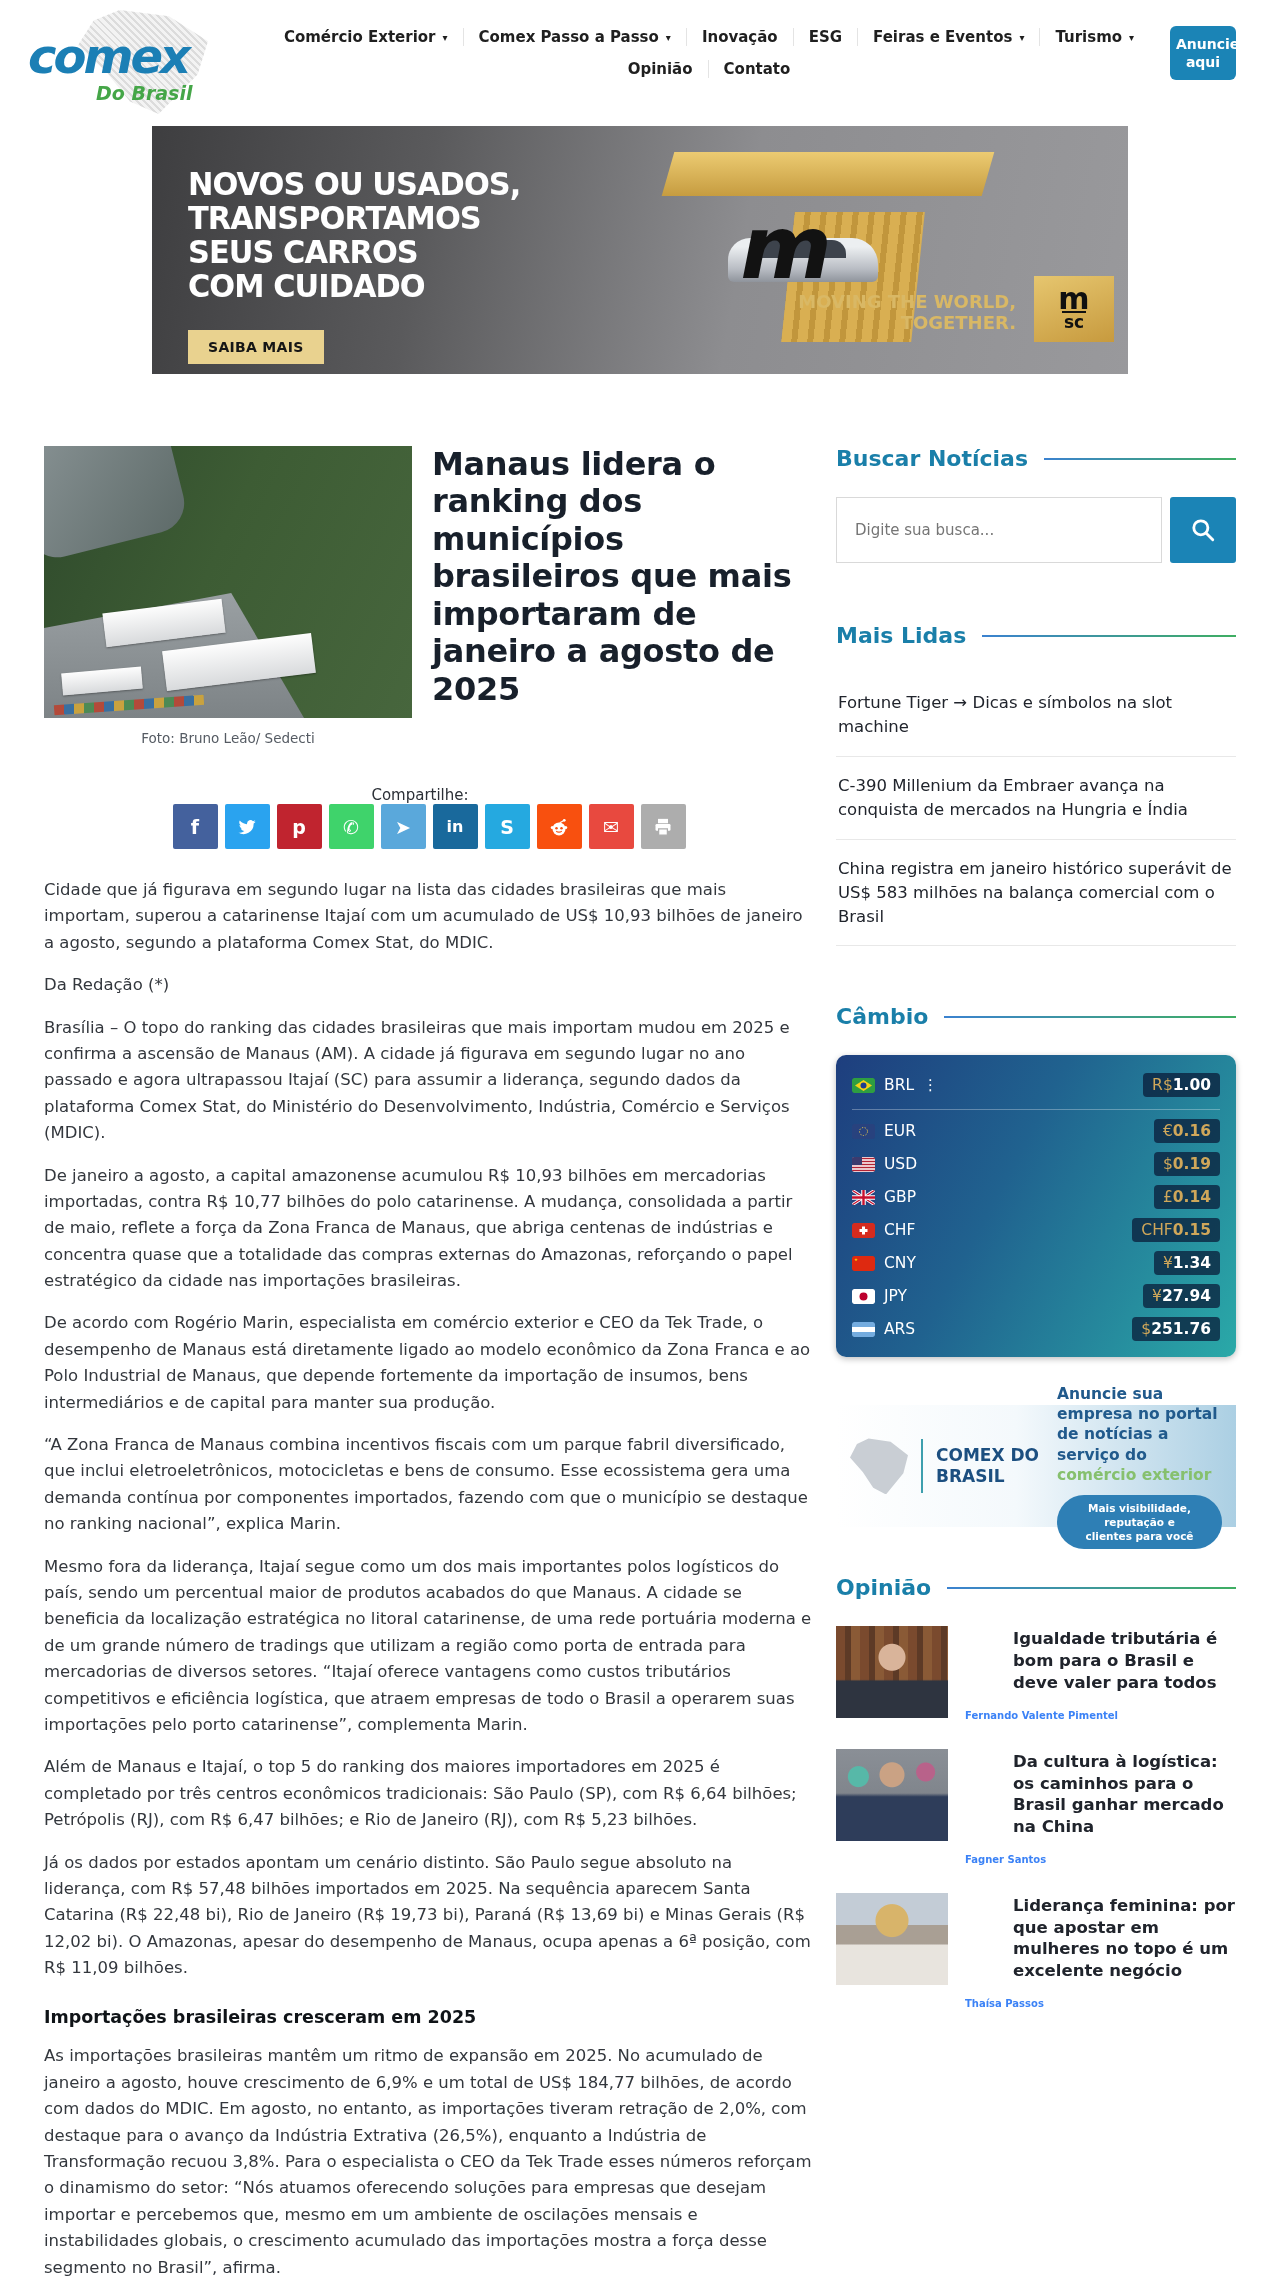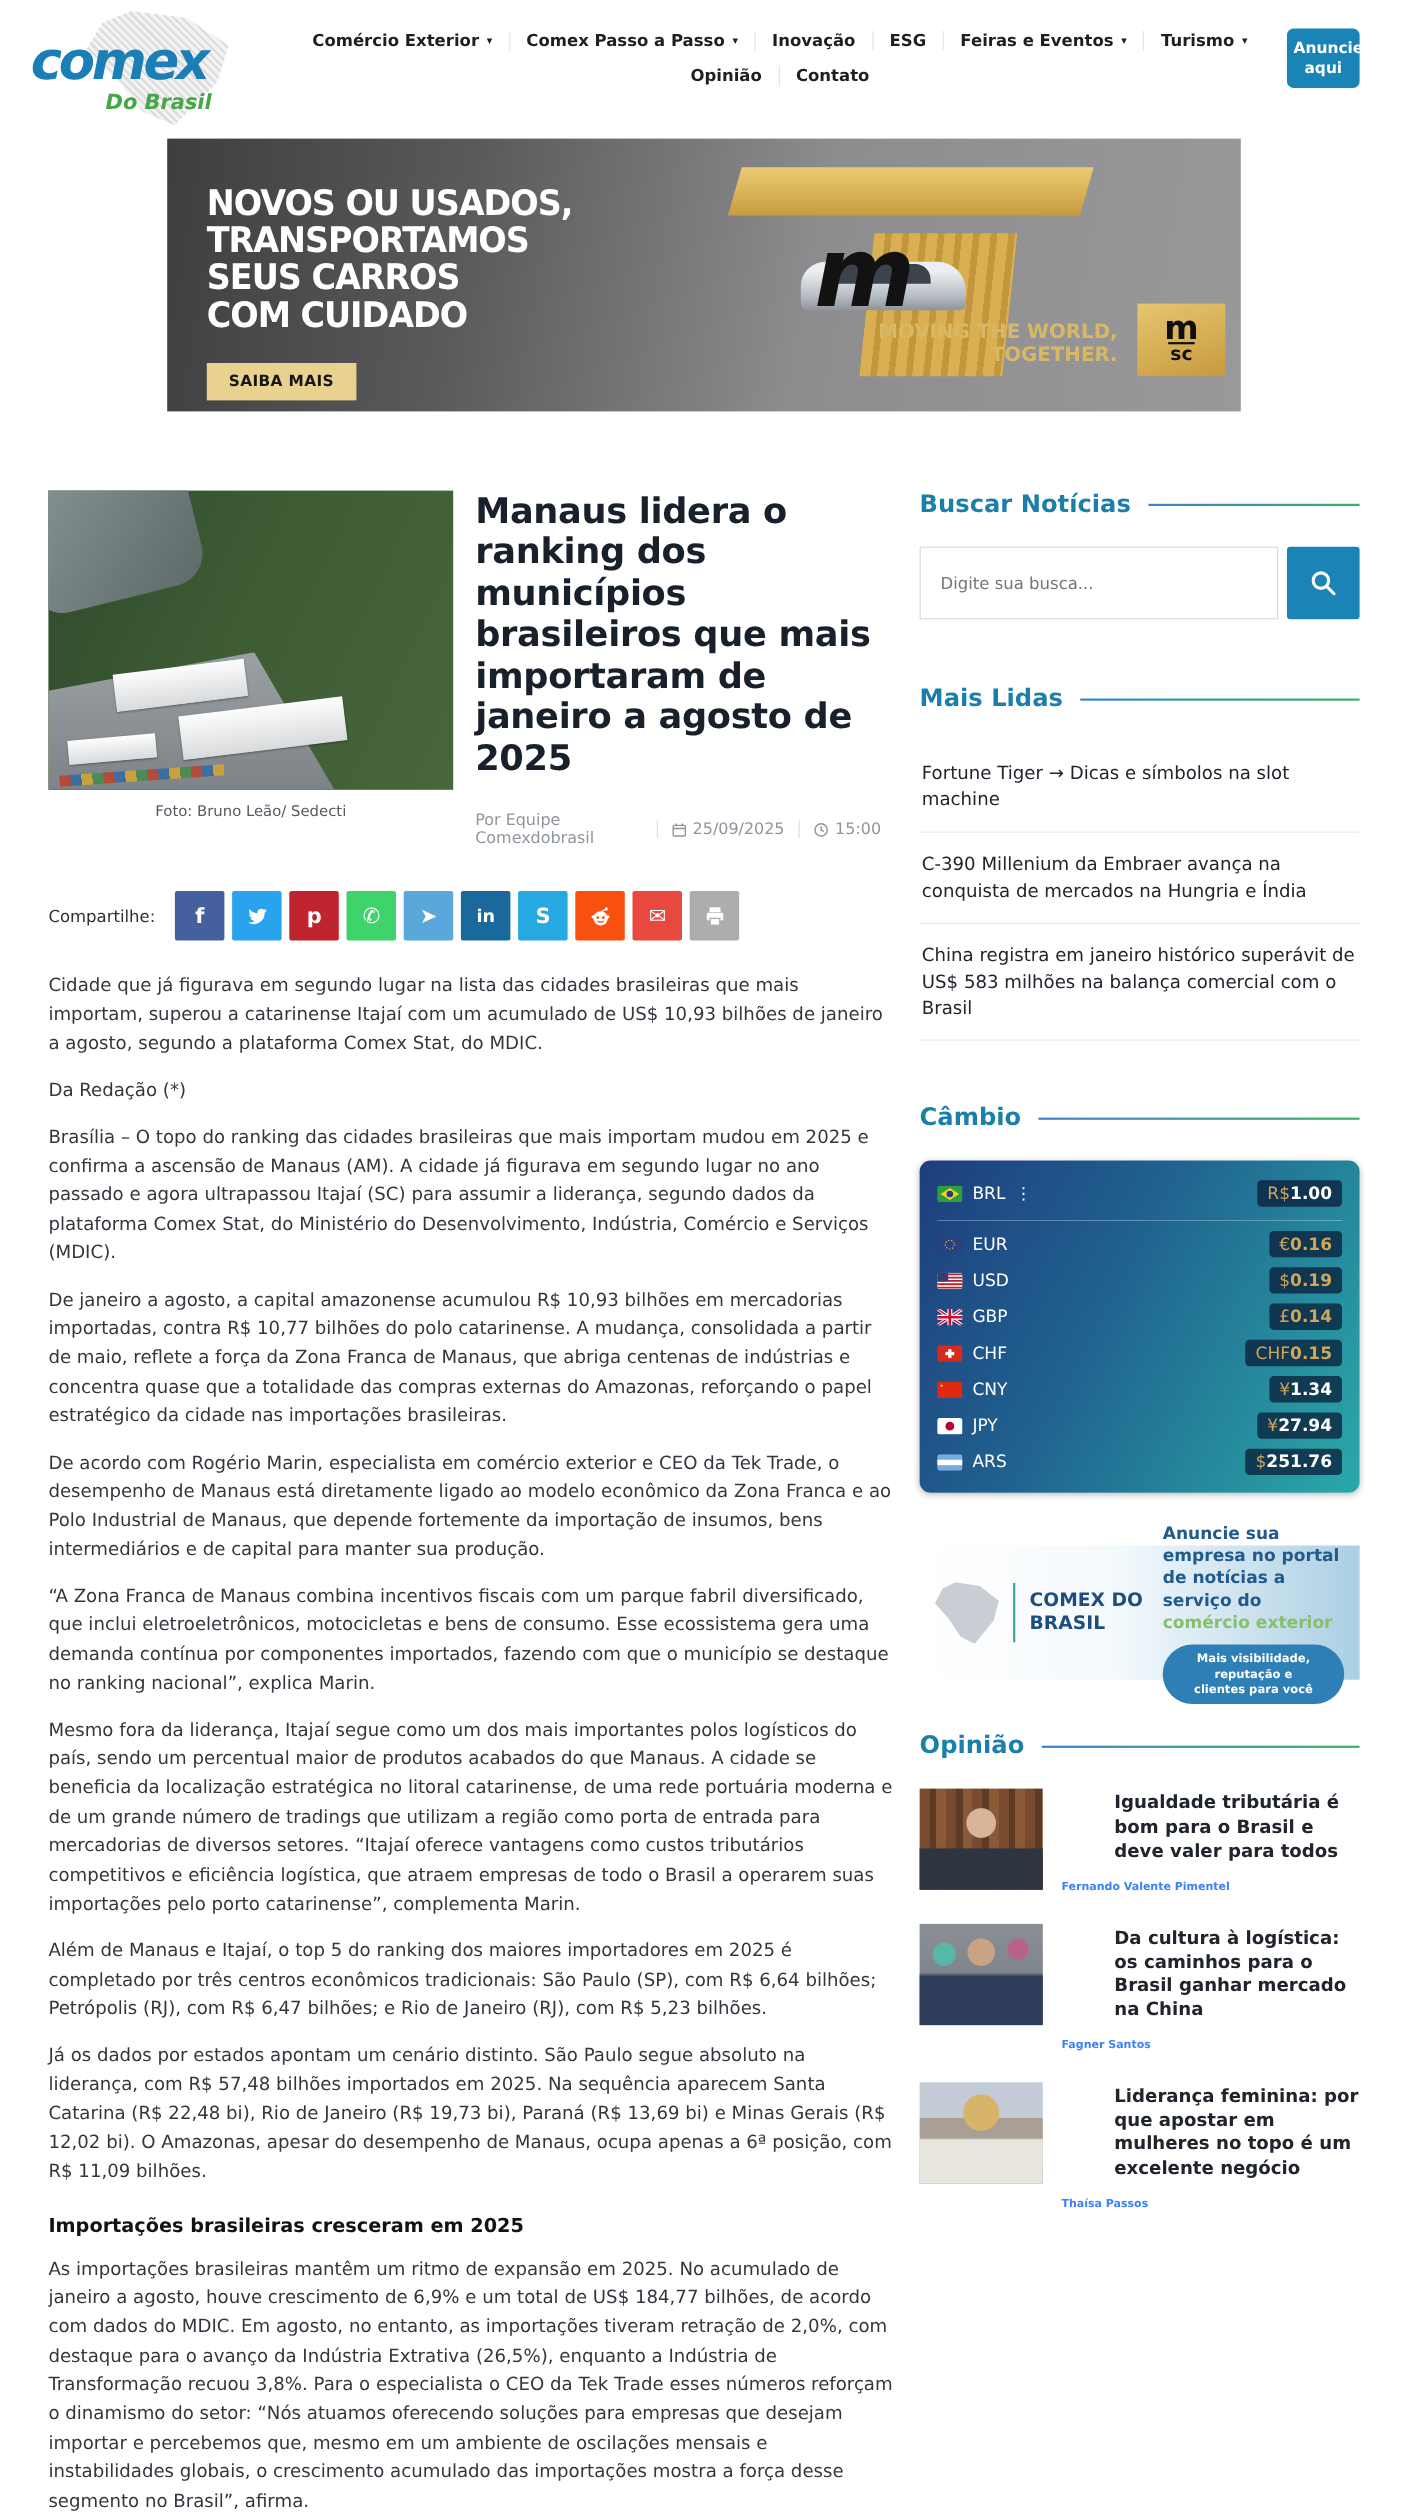--- a/index.html
+++ b/index.html
@@ -55,21 +55,21 @@
     background:repeating-linear-gradient(90deg,#b34a3a 0 10px,#3a6fa0 10px 20px,#c9a23f 20px 30px,#4d8a55 30px 40px); }
   .hero-caption { width:368px; margin-top:12px; text-align:center; font-size:13.5px; color:#555b63; }
 
   .article-title { font-size:32px; font-weight:600; color:#18202b; line-height:1.17; letter-spacing:-.3px; }
   .byline { display:flex; align-items:center; margin-top:30px; color:#8f959e; font-size:14.5px; }
   .byline-item { display:flex; align-items:center; gap:6px; padding:0 13px; border-left:1px solid #dcdcdc; }
   .byline-item:first-child { border-left:none; padding-left:0; }
   .byline svg { display:block; }
 
   
-  .share-row { display:flex; align-items:center; margin:40px 0 6px; }
+  .share-row { display:flex; align-items:center; margin:40px 0 6px;flex-direction:column; }
   .share-label { font-size:15px; color:#2b2f36; margin-right:18px; }
   .share-btns { display:flex; gap:7px; }
   .sbtn { width:45px; height:45px; border:none; border-radius:2px; color:#fff; font-family:inherit; font-size:19px; font-weight:700; display:flex; align-items:center; justify-content:center; cursor:pointer; }
   .sb-facebook{background:#44619d;} .sb-twitter{background:#2aa3ef;} .sb-pinterest{background:#c0242f;}
   .sb-whatsapp{background:#3fd36b;} .sb-telegram{background:#5aa8db;} .sb-linkedin{background:#19699c; font-size:16px;}
   .sb-skype{background:#25a9e0;} .sb-reddit{background:#f8500f;} .sb-email{background:#e8493f;} .sb-print{background:#adadad;}
 
   
   .article-body { margin-top:28px; }
   .article-body p { font-size:16.5px; line-height:1.6; color:#33373d; margin-bottom:16px; }
@@ -212,39 +212,20 @@
           <div class="dock"></div>
           <div class="wh wh1"></div>
           <div class="wh wh2"></div>
           <div class="wh wh3"></div>
           <div class="cstrip"></div>
         </div>
         <div class="hero-caption">Foto: Bruno Leão/ Sedecti</div>
       </div>
       <div>
         <h1 class="article-title">Manaus lidera o ranking dos municípios brasileiros que mais importaram de janeiro a agosto de 2025</h1>
-        <div class="byline">
-          <span class="byline-item">Por Equipe Comexdobrasil</span>
-          <span class="byline-item">
-            <svg width="13" height="13" viewBox="0 0 14 14">
-                <rect x="1" y="2.5" width="12" height="10.5" rx="1" fill="none" stroke="#8f959e" stroke-width="1.4"></rect>
-                <line x1="1" y1="5.5" x2="13" y2="5.5" stroke="#8f959e" stroke-width="1.4"></line>
-                <line x1="4" y1="0.8" x2="4" y2="3.4" stroke="#8f959e" stroke-width="1.4"></line>
-                <line x1="10" y1="0.8" x2="10" y2="3.4" stroke="#8f959e" stroke-width="1.4"></line>
-              </svg>
-            <span>25/09/2025</span>
-          </span>
-          <span class="byline-item">
-            <svg width="13" height="13" viewBox="0 0 14 14">
-                <circle cx="7" cy="7" r="6" fill="none" stroke="#8f959e" stroke-width="1.4"></circle>
-                <polyline points="7,3.4 7,7 9.6,8.4" fill="none" stroke="#8f959e" stroke-width="1.4"></polyline>
-              </svg>
-            <span>15:00</span>
-          </span>
-        </div>
       </div>
     </div>
 
     <div class="share-row">
       <span class="share-label">Compartilhe:</span>
       <div class="share-btns">
         <button class="sbtn sb-facebook">
             <span>f</span>
           </button>
         <button class="sbtn sb-twitter">

